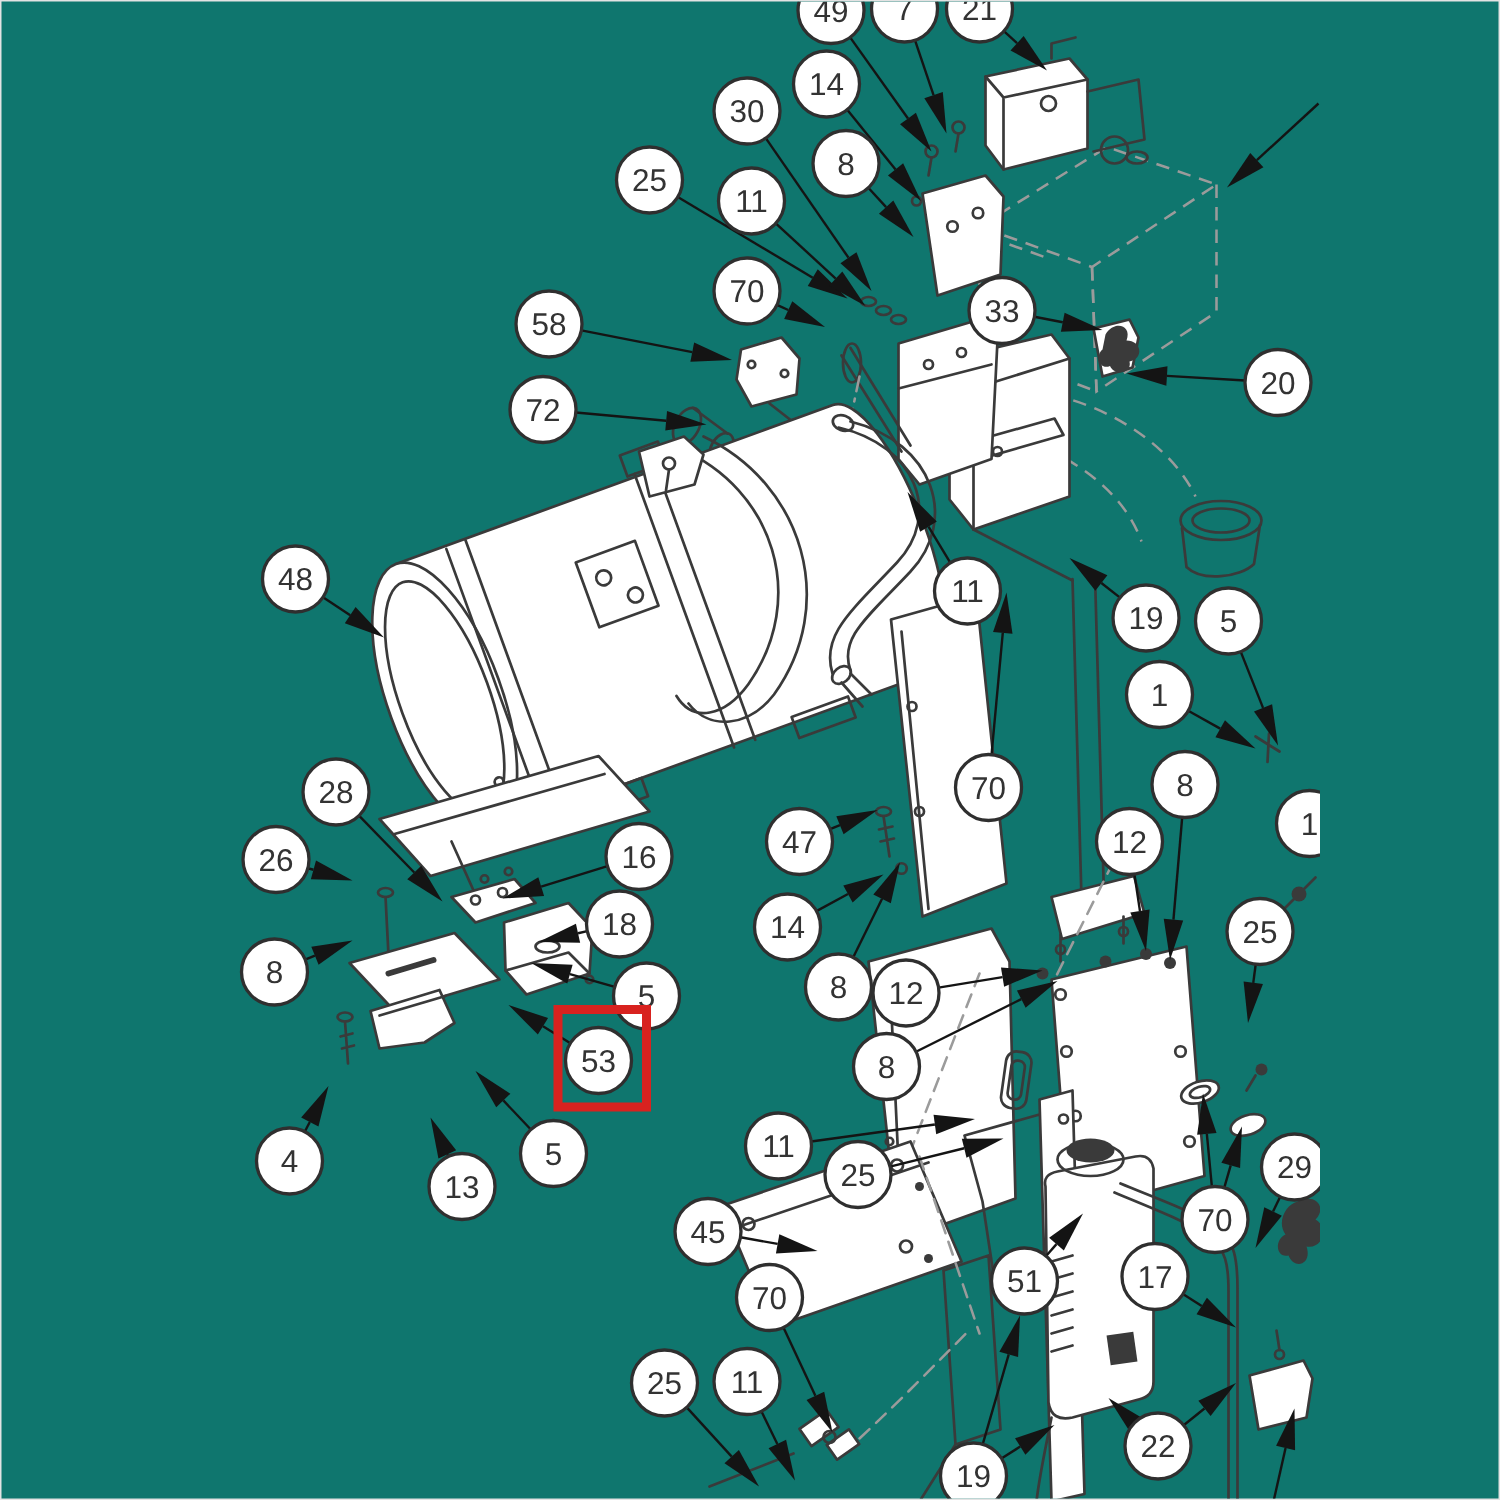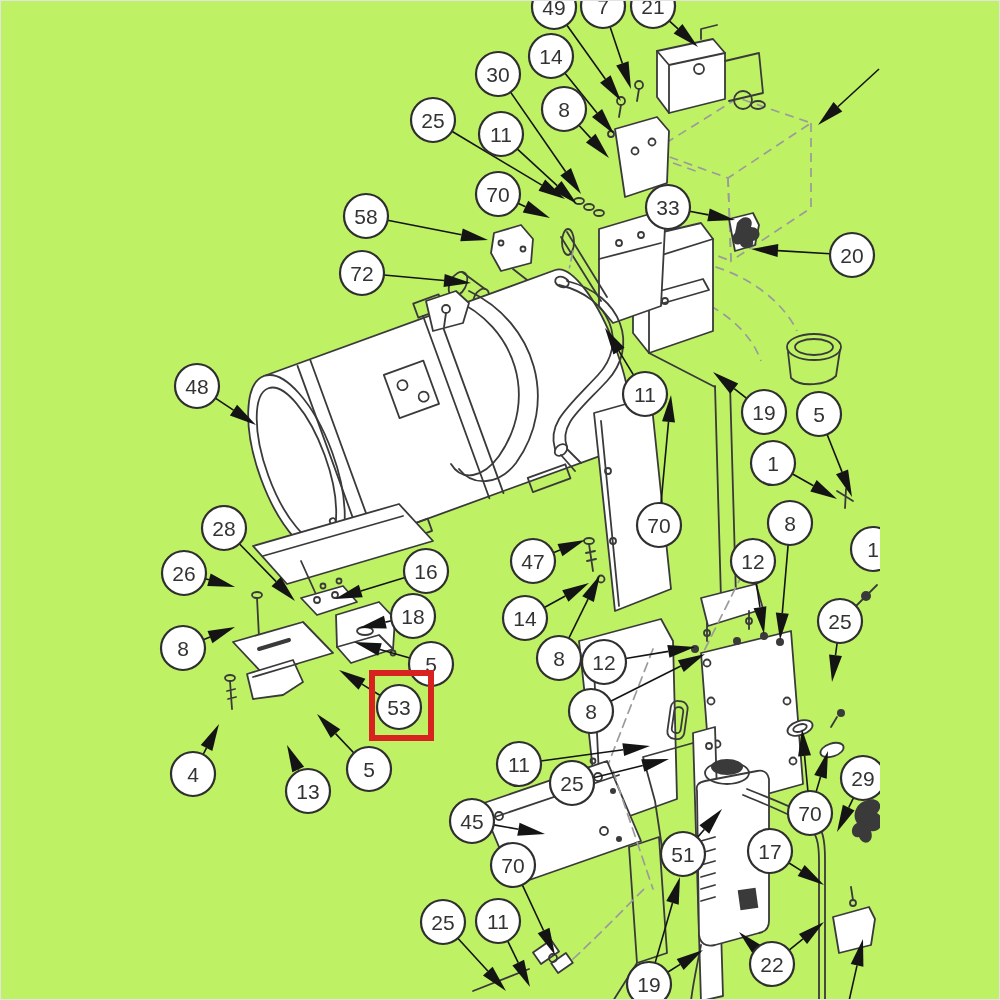--- a/index.html
+++ b/index.html
@@ -1,16 +1,16 @@
 <!DOCTYPE html>
 <html><head>
 <meta charset="utf-8">
 <style>
   html,body{margin:0;padding:0;background:#fff;}
-  #page{position:relative;width:1000px;height:1000px;background:#bef264;
+  #page{position:relative;width:1000px;height:1000px;background:#0f766e;
         border:1px solid #e3e3e3;box-sizing:border-box;overflow:hidden;
         font-family:"Liberation Sans", sans-serif;}
   svg{display:block;width:1000px;height:1000px;}
   .art{stroke:#3a3a3a;fill:none;stroke-width:1.8;stroke-linejoin:round;stroke-linecap:round;}
   .art-light{stroke:#9b9b9b;fill:none;stroke-width:1.7;}
   .dash{stroke-dasharray:9 6;}
   .dashdot{stroke-dasharray:10 5 2 5;}
   .whitefill{fill:#ffffff;}
   .darkfill{fill:#3a3a3a;stroke:none;}
   .balloon-circle{fill:#ffffff;}

